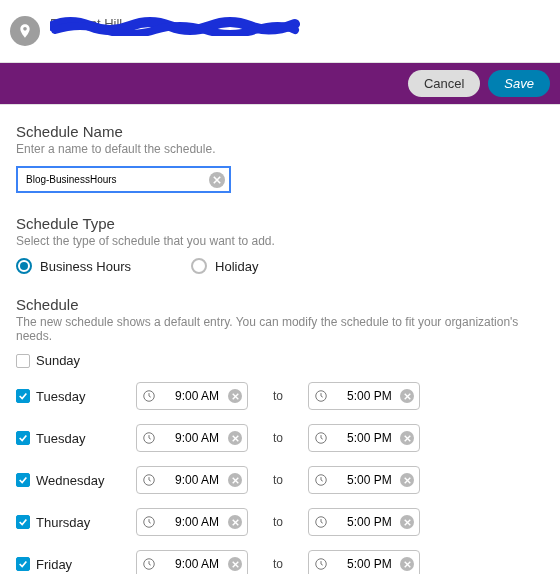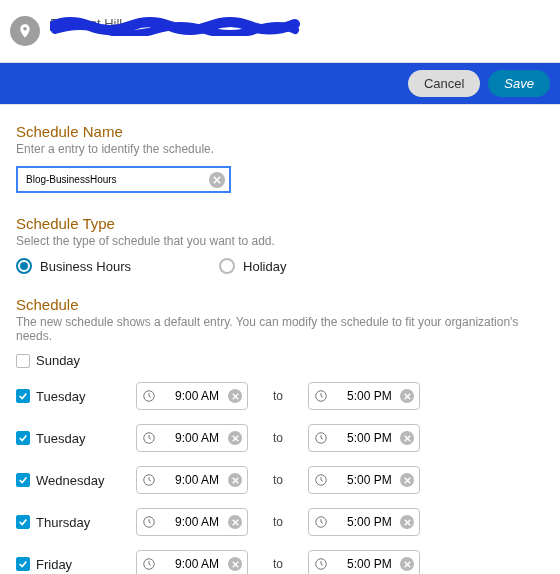--- a/index.html
+++ b/index.html
@@ -2,32 +2,32 @@
 <html><head>
 <meta charset="utf-8">
 <style>
   * { box-sizing: border-box; margin: 0; padding: 0; }
   body { font-family: -apple-system, BlinkMacSystemFont, "Segoe UI", Arial, sans-serif; font-size: 13px; color: #222; width: 560px; background: #fff; }
   .header { padding: 16px 10px; display: flex; align-items: flex-start; gap: 10px; position: relative; }
   .loc-circle { width: 30px; height: 30px; border-radius: 50%; background: #9e9e9e; display: flex; align-items: center; justify-content: center; flex-shrink: 0; }
   .loc-circle svg { width: 16px; height: 16px; fill: #fff; }
   .loc-title { font-size: 13px; color: #555; line-height: 1.2; }
   .scribble { position: absolute; left: 50px; top: 16px; width: 250px; height: 20px; pointer-events: none; }
-  .actionbar { background: #1d4ed8; border-top: 1px solid #e1e1e1; border-bottom: 1px solid #e1e1e1; padding: 7px 10px; display: flex; justify-content: flex-end; gap: 8px; }
+  .actionbar { background: #701a75; border-top: 1px solid #e1e1e1; border-bottom: 1px solid #e1e1e1; padding: 7px 10px; display: flex; justify-content: flex-end; gap: 8px; }
   .btn { border: none; border-radius: 14px; padding: 6px 16px; font-size: 13px; cursor: pointer; }
   .btn-cancel { background: #ddd; color: #333; }
   .btn-save { background: #0080b2; color: #fff; font-style: italic; }
   .content { padding: 18px 16px; }
-  .section-label { font-size: 15px; color: #a16207; margin-bottom: 2px; }
+  .section-label { font-size: 15px; color: #404040; margin-bottom: 2px; }
   .section-help { font-size: 12px; color: #888; margin-bottom: 10px; }
   .text-input-wrap { position: relative; width: 215px; margin-bottom: 22px; }
   .text-input { width: 100%; padding: 6px 30px 6px 8px; border: 2px solid #3b82f6; border-radius: 0; font-size: 10px; }
   .clear-x { position: absolute; right: 6px; top: 50%; transform: translateY(-50%); width: 16px; height: 16px; border-radius: 50%; background: #b8b8b8; display: flex; align-items: center; justify-content: center; cursor: pointer; }
   .clear-x svg { width: 8px; height: 8px; fill: #fff; }
-  .radio-row { display: flex; gap: 88px; margin-bottom: 22px; }
+  .radio-row { display: flex; gap: 60px; margin-bottom: 22px; }
   .radio-opt { display: flex; align-items: center; gap: 8px; font-size: 13px; cursor: pointer; }
   .radio { width: 16px; height: 16px; border-radius: 50%; border: 2px solid #bbb; display: inline-flex; align-items: center; justify-content: center; }
   .radio.checked { border-color: #0080b2; }
   .radio.checked::after { content: ""; width: 8px; height: 8px; border-radius: 50%; background: #0080b2; }
   .day-row { display: flex; align-items: center; margin-bottom: 14px; }
   .check-col { width: 20px; display: flex; align-items: center; }
   .chk { width: 14px; height: 14px; border: 1px solid #bbb; border-radius: 2px; display: inline-flex; align-items: center; justify-content: center; cursor: pointer; background: #fff; }
   .chk.checked { background: #0099d6; border-color: #0099d6; }
   .chk.checked svg { width: 10px; height: 10px; fill: #fff; }
   .day-label { width: 100px; font-size: 13px; }
@@ -58,21 +58,21 @@
 </div>
 
 <div class="actionbar">
   <button class="btn btn-cancel">Cancel</button>
   <button class="btn btn-save">Save</button>
 </div>
 
 <div class="content">
 
   <div class="section-label">Schedule Name</div>
-  <div class="section-help">Enter a entry to identify the schedule.</div>
+  <div class="section-help">Enter a name to default the schedule.</div>
   <div class="text-input-wrap">
     <input class="text-input" type="text" value="Blog-BusinessHours" style="">
     <span class="clear-x">
       <svg viewBox="0 0 10 10">
           <path d="M1 1 L9 9 M9 1 L1 9" stroke="#fff" stroke-width="2"></path>
         </svg>
     </span>
   </div>
 
   <div class="section-label">Schedule Type</div>

